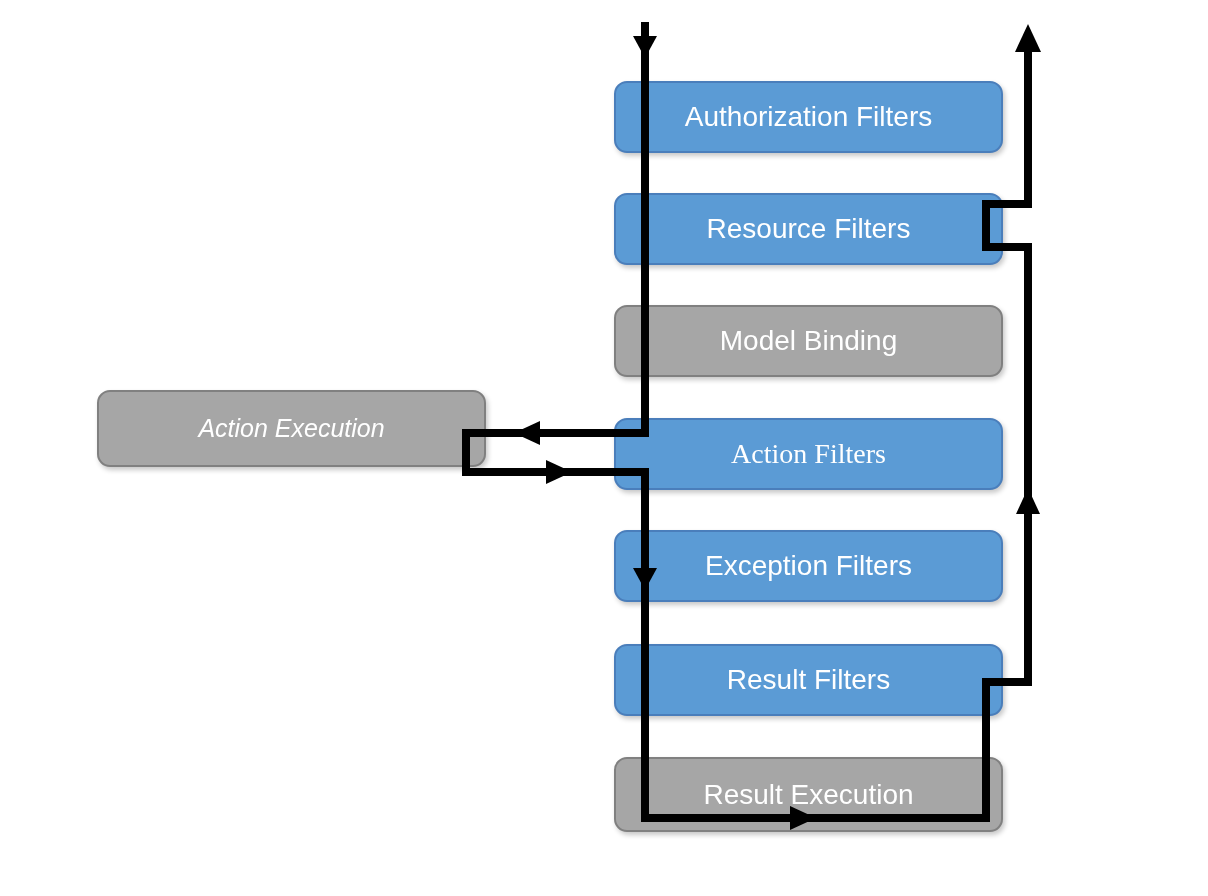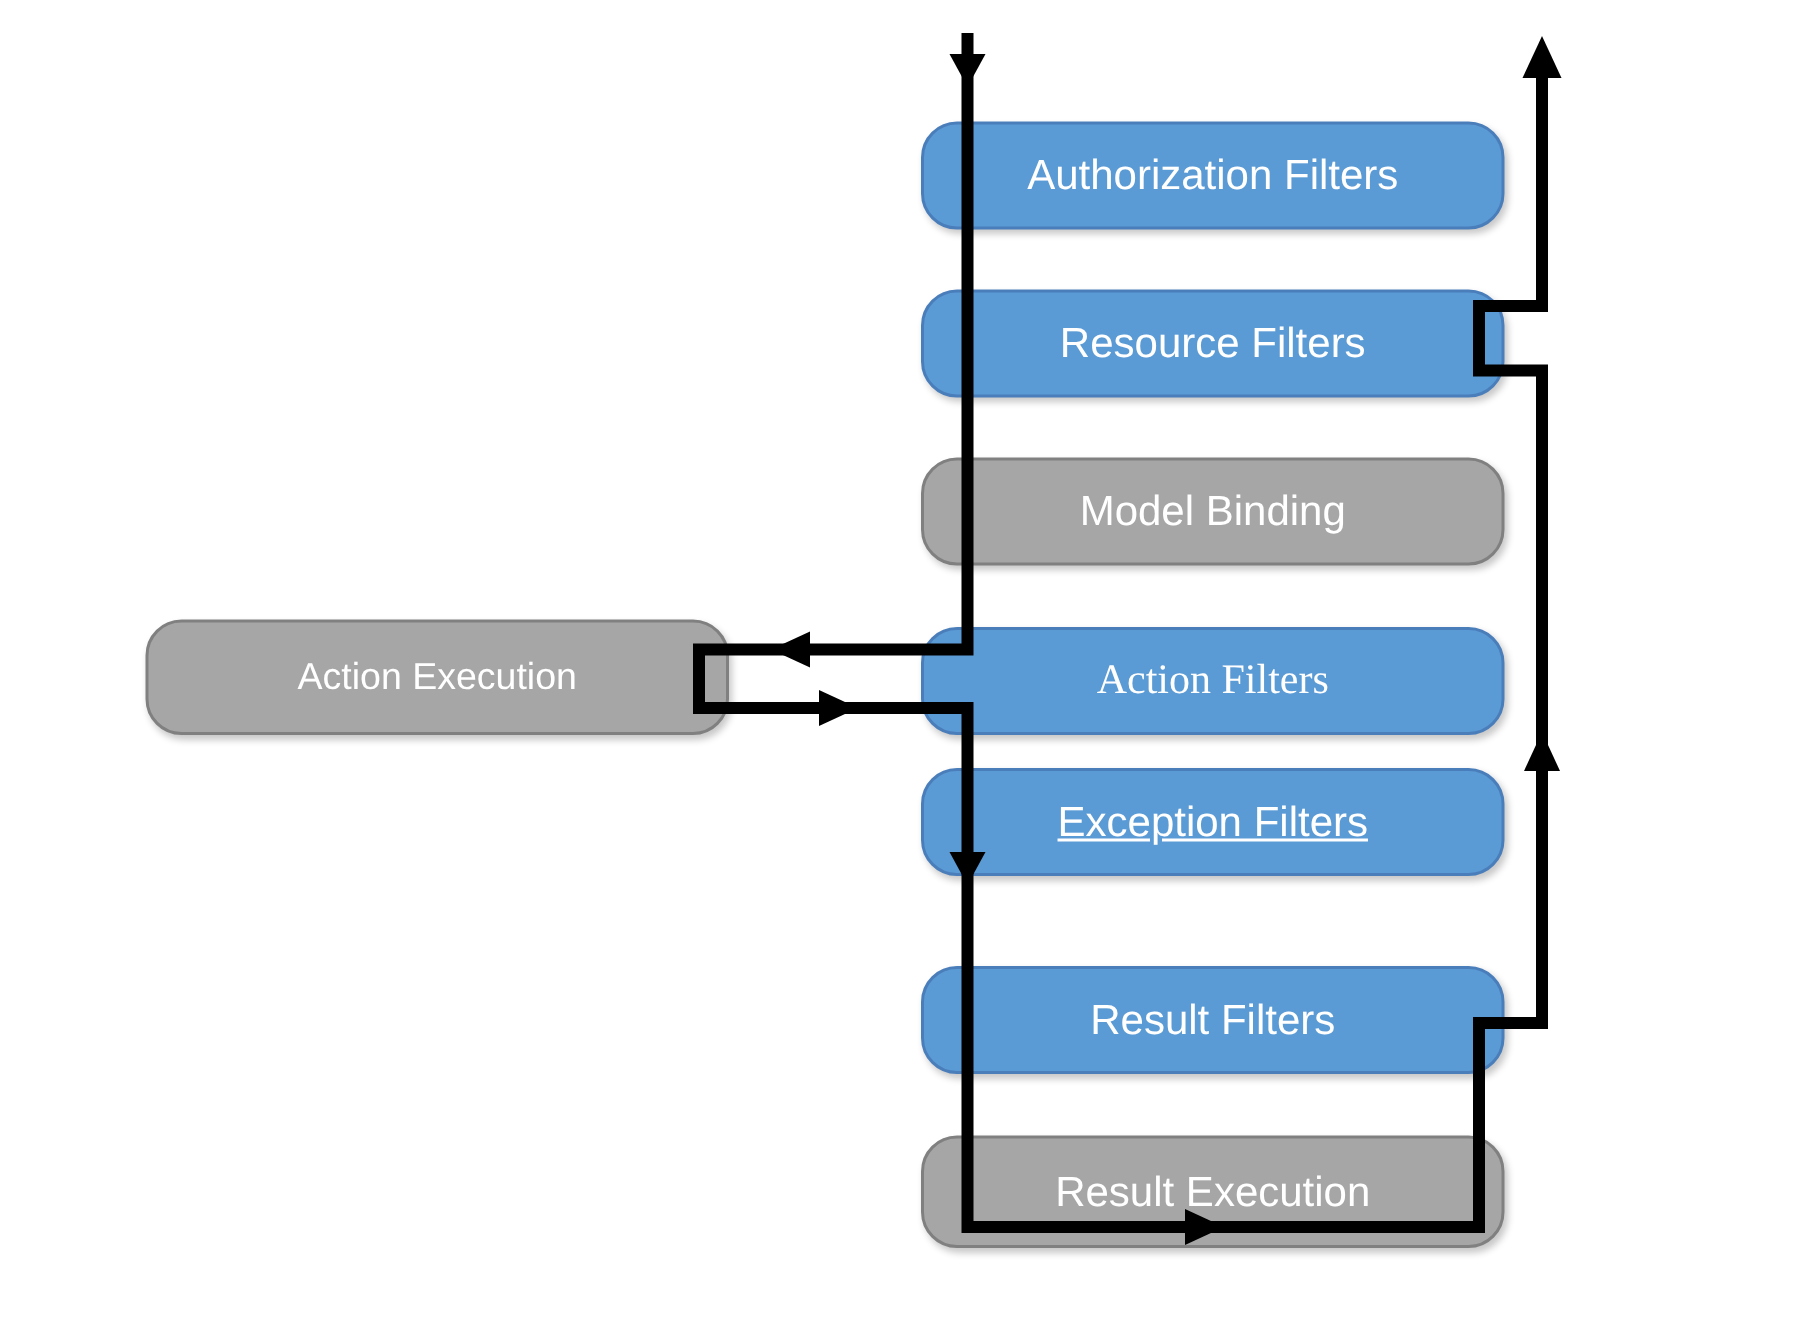--- a/index.html
+++ b/index.html
@@ -12,21 +12,21 @@
     overflow: hidden;
   }
   .canvas {
     position: relative;
     width: 1208px;
     height: 896px;
   }
   .node {
     position: absolute;
     box-sizing: border-box;
-    border-radius: 24px;
+    border-radius: 13px;
     display: flex;
     align-items: center;
     justify-content: center;
     text-align: center;
     color: var(--text, #ffffff);
     font-size: 28px;
     line-height: 1.2;
     box-shadow: 2px 3px 5px rgba(0,0,0,0.22);
   }
   .filter {
@@ -35,31 +35,32 @@
   }
   .stage {
     background: var(--stage-fill, #a6a6a6);
     border: 2px solid var(--stage-border, #808080);
   }
   .col { left: 614px; width: 389px; height: 72px; }
   .pos-0 { top: 81px; }
   .pos-1 { top: 193px; }
   .pos-2 { top: 305px; }
   .pos-3 { top: 418px; font-family: Liberation Serif, serif; }
-  .pos-4 { top: 512px; text-decoration: underline; }
+  .pos-4 { top: 530px; }
   .pos-5 { top: 644px; }
   .pos-6 { top: 757px; height: 75px; }
   .side {
     left: 97px;
-    top: 413px;
+    top: 390px;
     width: 389px;
     height: 77px;
     flex-direction: column;
     font-size: 25px;
     line-height: 1.5;
+    font-style: italic;
   }
   svg.overlay {
     position: absolute;
     left: 0;
     top: 0;
     width: 1208px;
     height: 896px;
     pointer-events: none;
   }
   .flowline {

